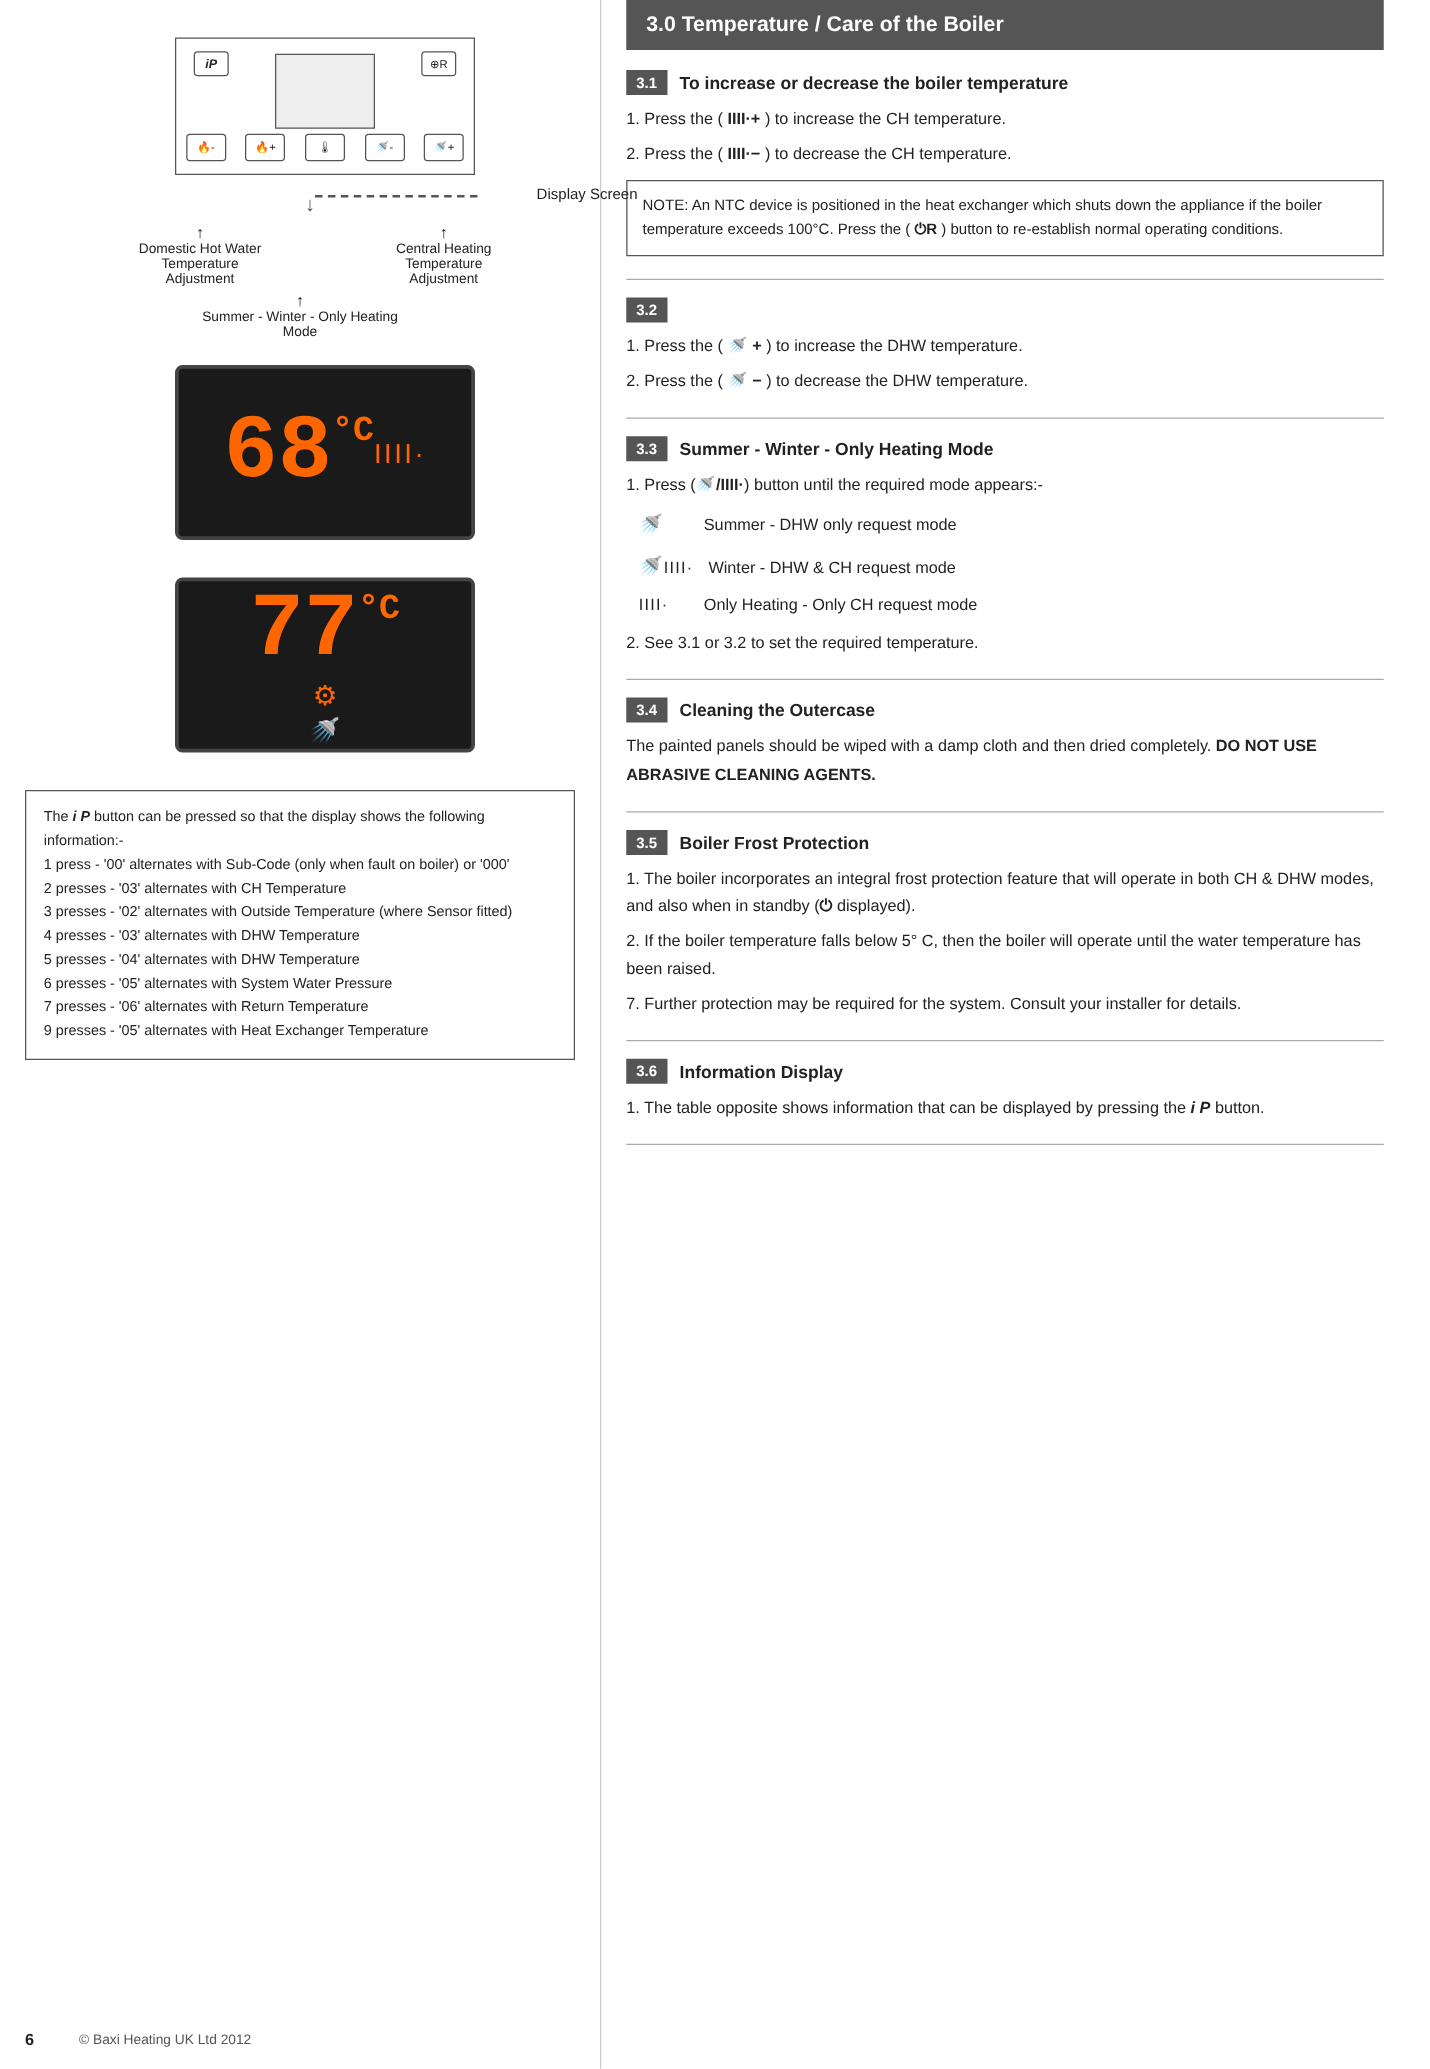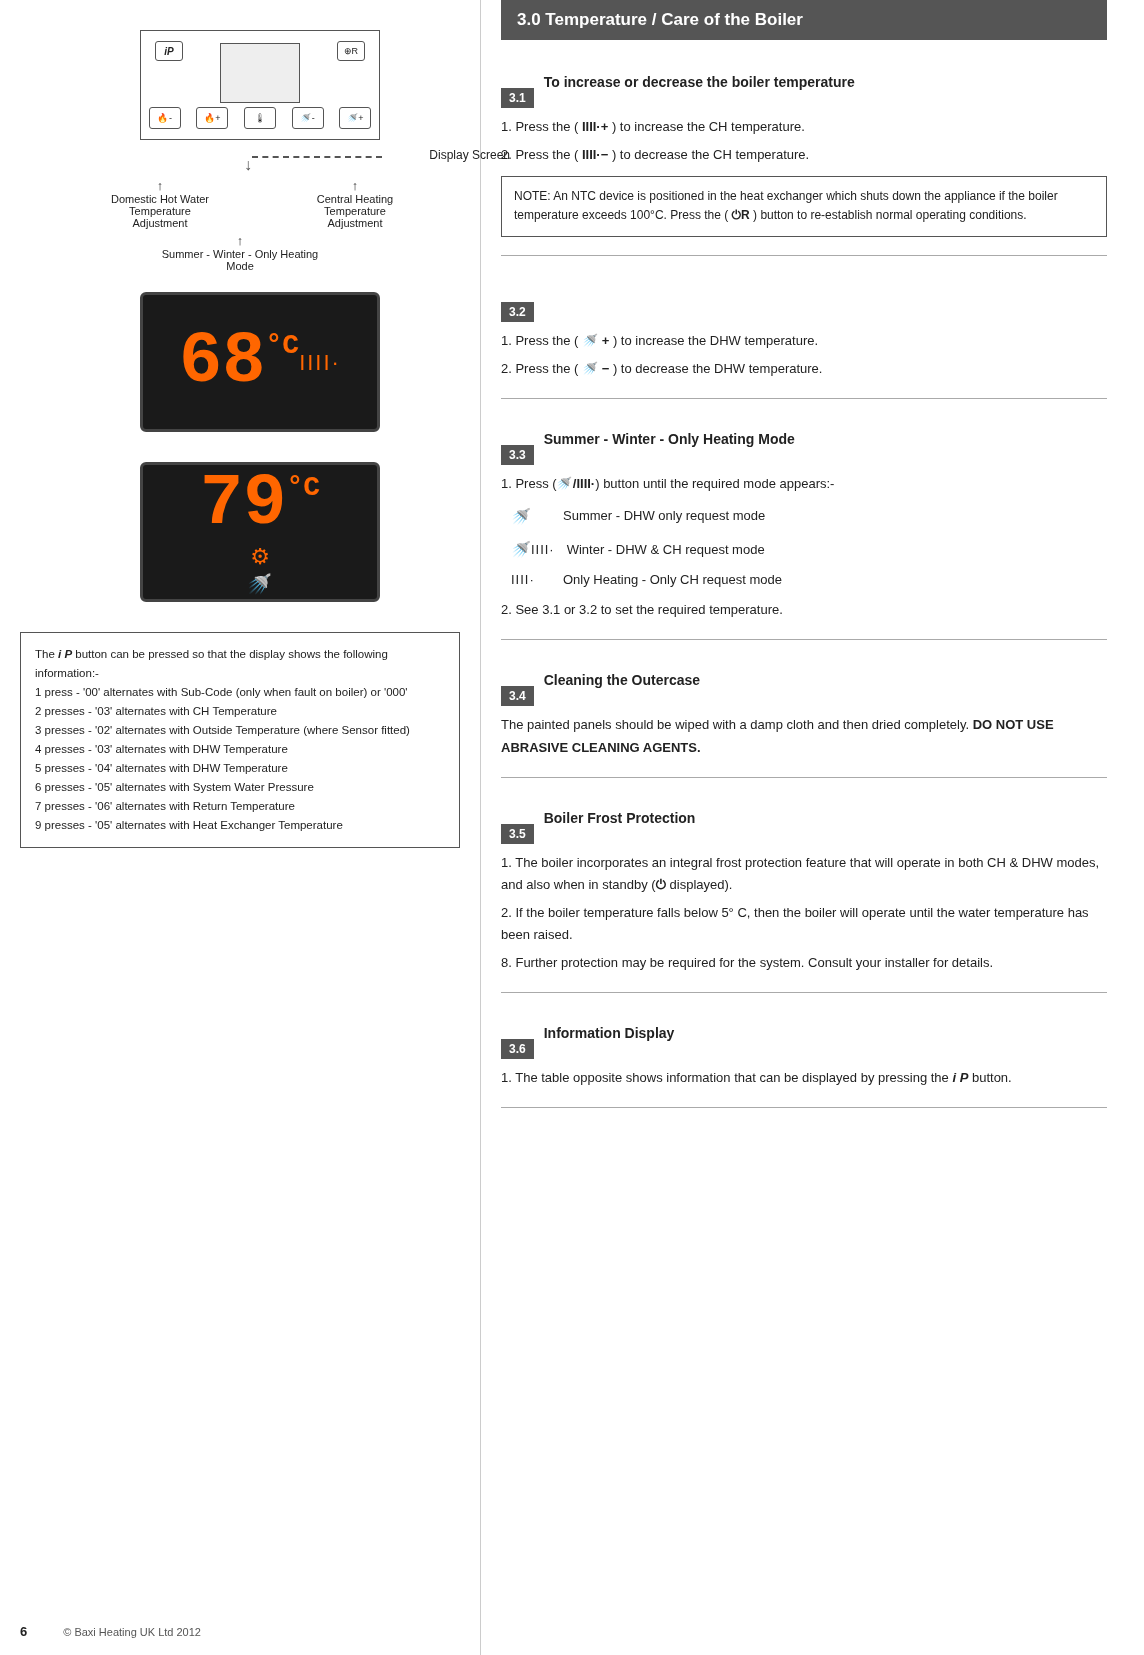--- a/index.html
+++ b/index.html
@@ -198,21 +198,20 @@
     }
     .section-num-box {
       background: #555;
       color: #fff;
       font-size: 12px;
       font-weight: bold;
       padding: 3px 8px;
       margin-right: 10px;
       min-width: 32px;
       text-align: center;
-      margin-top: 32px;
     }
     .section-title {
       font-size: 14px;
       font-weight: bold;
     }
     .section-body {
       font-size: 13px;
       line-height: 1.7;
       margin-left: 0;
     }
@@ -324,21 +323,21 @@
       <div class="display-screen">
         <div class="display-temp">
           <span>68</span>
             <span class="display-degree">°C</span>
         </div>
         <div class="display-bars">IIII·</div>
       </div>
 
       <div class="display-screen2">
         <div class="display-temp">
-          <span>79</span>
+          <span>77</span>
             <span class="display-degree">°C</span>
         </div>
         <div class="display-tap-icon">⚙</div>
 
         <div style="color:#ff6600; font-size:20px; margin-top:2px;">🚿</div>
       </div>
 
     </div>
 
     <div class="info-box">
@@ -438,21 +437,21 @@
     <hr class="section-divider">
 
     <div class="section">
       <div class="section-header">
         <div class="section-num-box">3.5</div>
         <div class="section-title">Boiler Frost Protection</div>
       </div>
       <div class="section-body">
         <p>1. The boiler incorporates an integral frost protection feature that will operate in both CH &amp; DHW modes, and also when in standby (<strong>⏻</strong> displayed).</p>
         <p>2. If the boiler temperature falls below 5° C, then the boiler will operate until the water temperature has been raised.</p>
-        <p>8. Further protection may be required for the system. Consult your installer for details.</p>
+        <p>7. Further protection may be required for the system. Consult your installer for details.</p>
       </div>
     </div>
 
     <hr class="section-divider">
 
     <div class="section">
       <div class="section-header">
         <div class="section-num-box">3.6</div>
         <div class="section-title">Information Display</div>
       </div>

